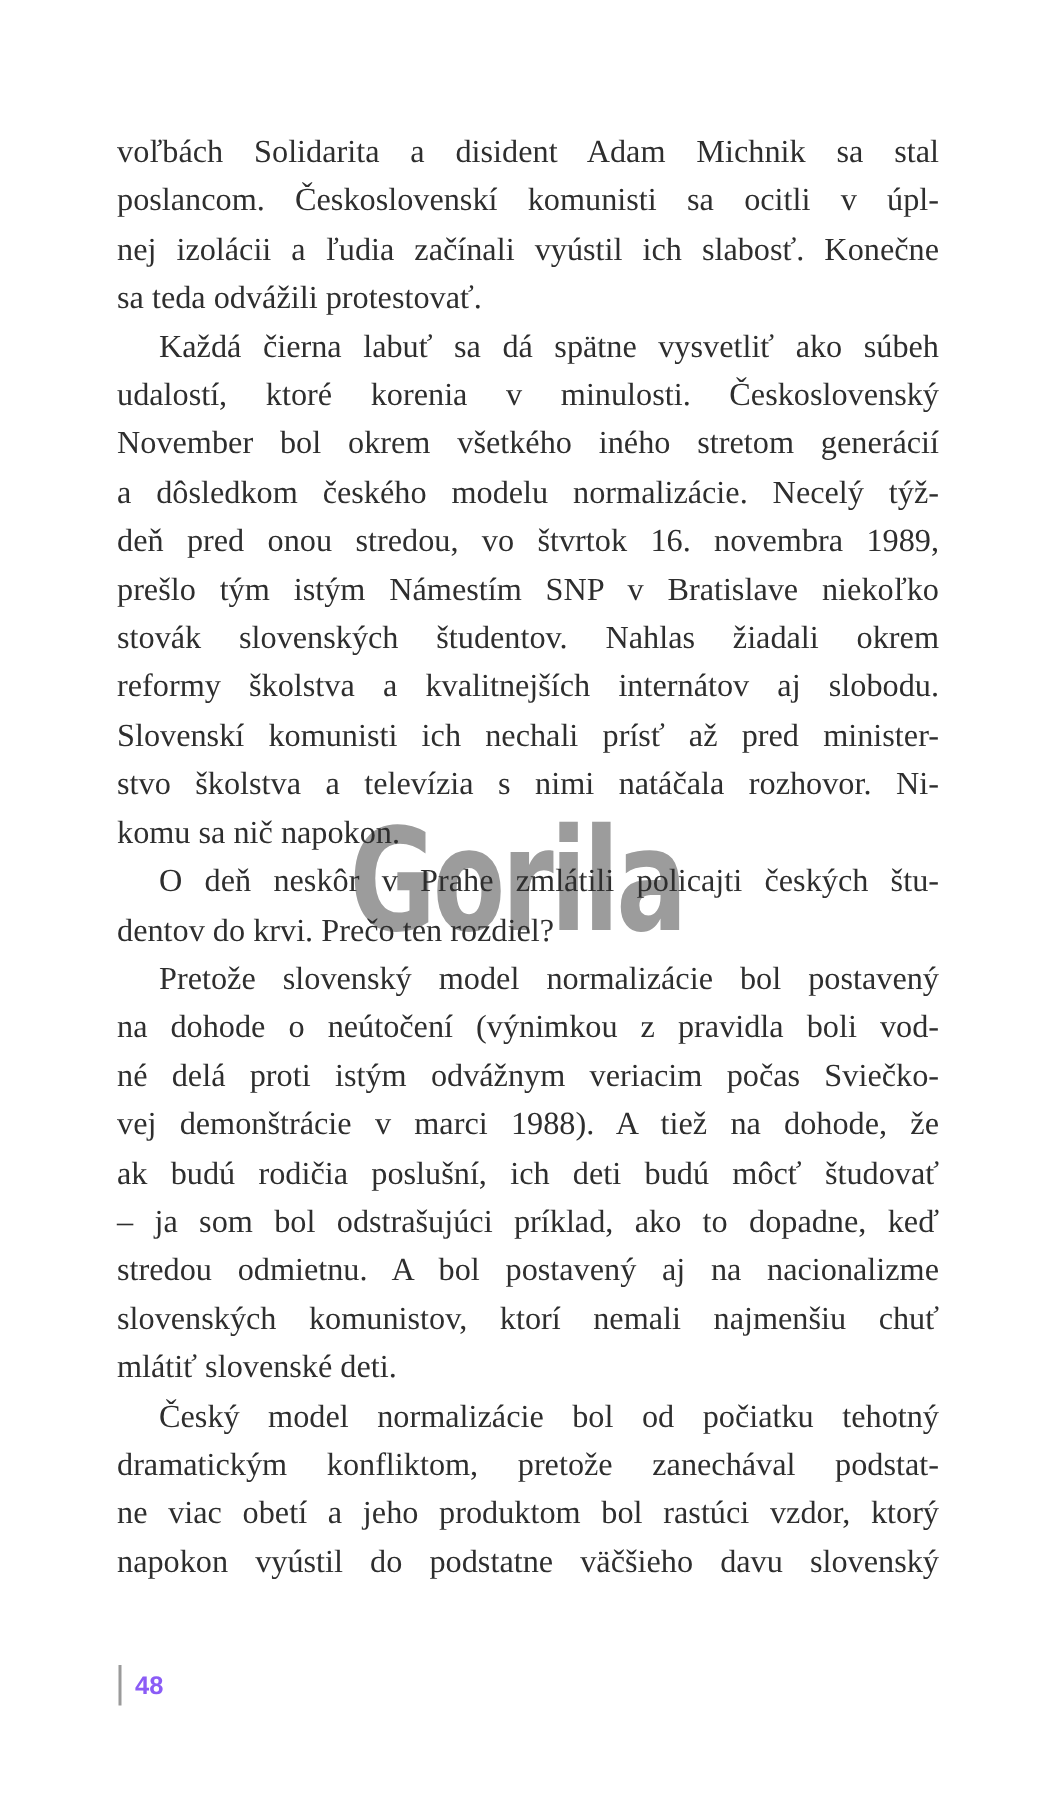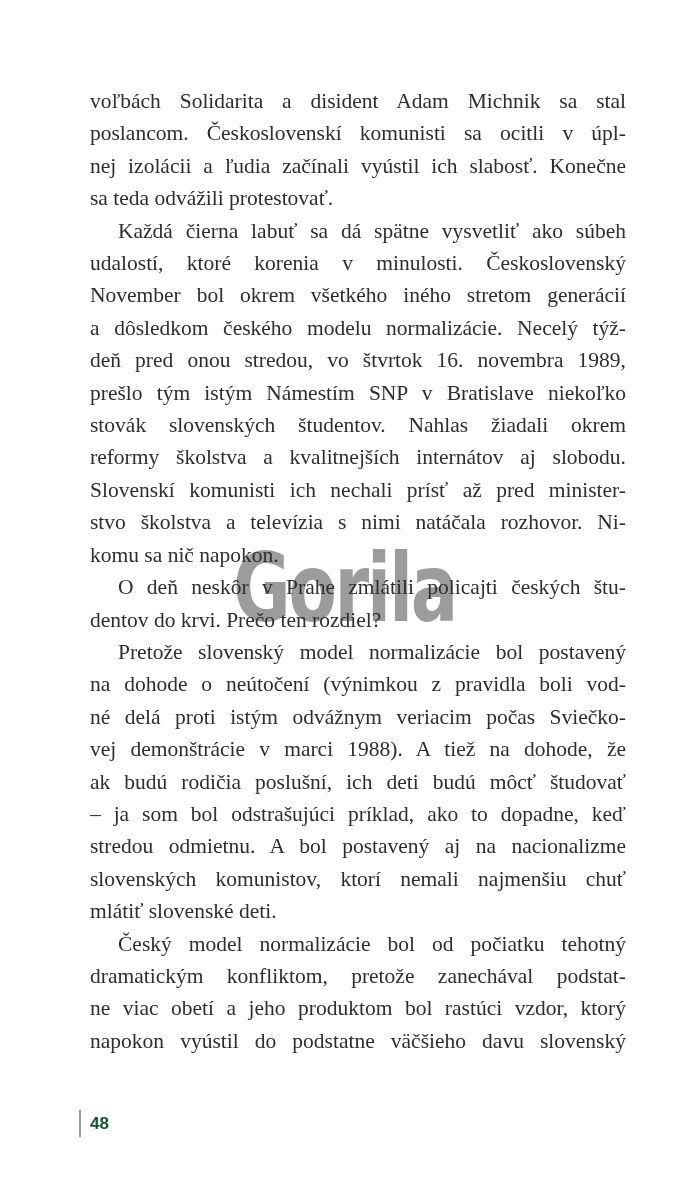--- a/index.html
+++ b/index.html
@@ -35,21 +35,20 @@
     width: 548px;
     z-index: 1;
     font-size: 21.5px;
     line-height: 32.4px;
   }
   .para { margin: 0; }
   .line {
     text-align: justify;
     text-align-last: justify;
     white-space: normal;
-    margin-left: 12px;
   }
   .line.last { text-align-last: left; }
   .line.first { text-indent: 28px; }
   .pageno {
     position: absolute;
     left: 79px;
     top: 1110px;
     z-index: 1;
     height: 27px;
     display: flex;
@@ -59,21 +58,21 @@
     display: inline-block;
     width: 2px;
     height: 27px;
     background: #9a9a9a;
     margin-right: 9px;
   }
   .pageno .num {
     font-family: "Liberation Sans", sans-serif;
     font-weight: bold;
     font-size: 17px;
-    color: #14532d;
+    color: #8b5cf6;
   }
 </style>
 </head>
 <body>
 
 <div class="page">
 
   <div class="watermark">Gorila</div>
 
   <div class="text-block">

